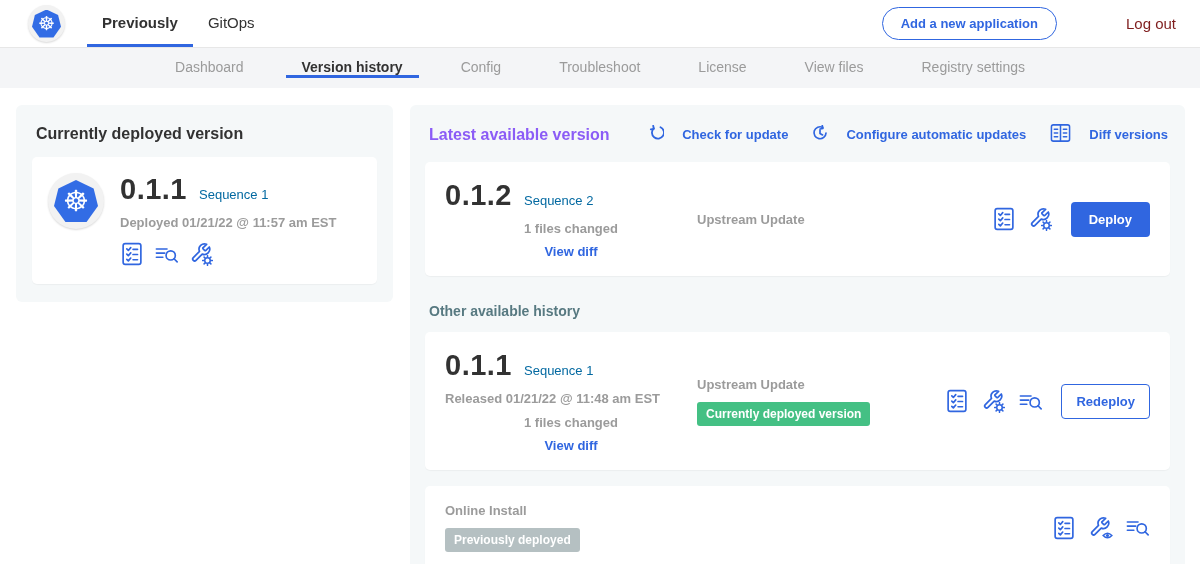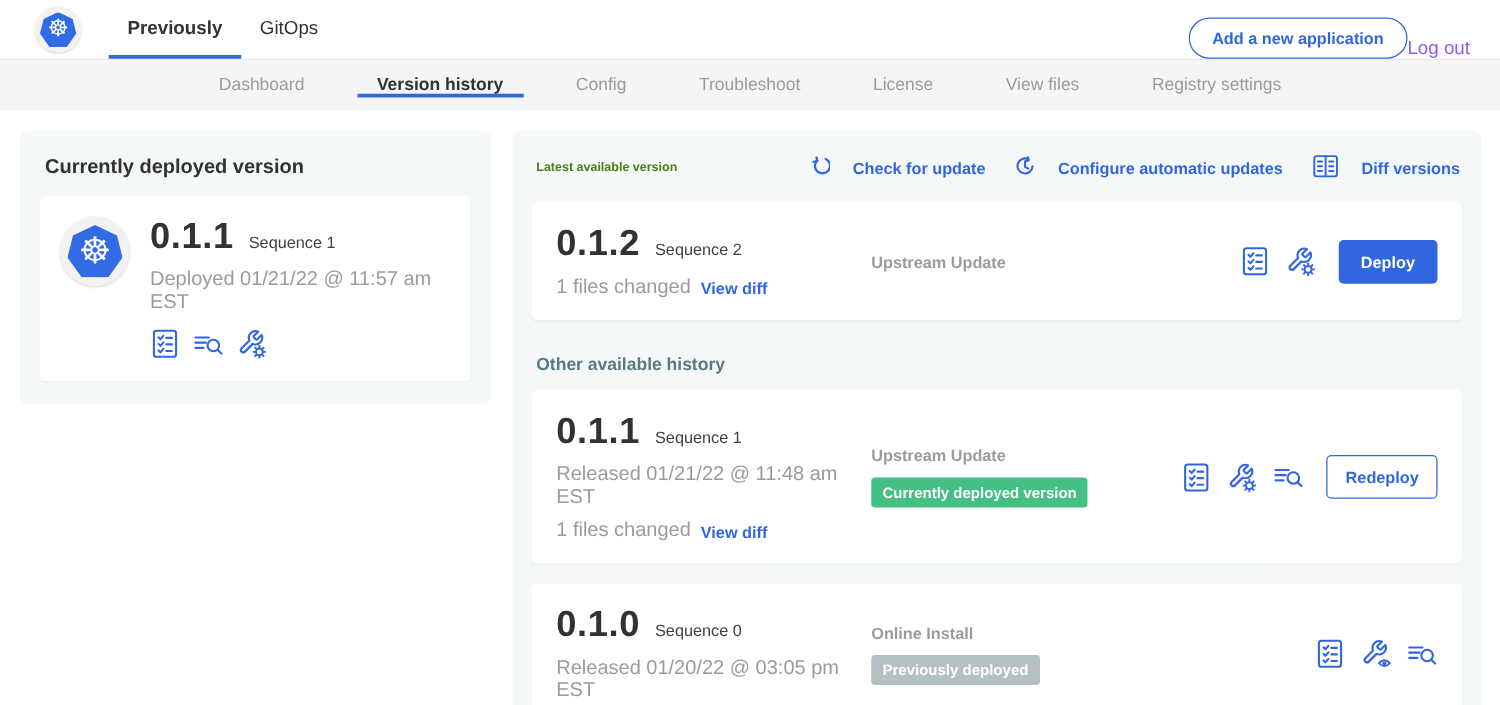--- a/index.html
+++ b/index.html
@@ -29,27 +29,27 @@
     display:flex; align-items:center; justify-content:center;
     color:#fff; font-size:19px; line-height:1;
   }
   .htabs { display:flex; align-items:stretch; }
   .htab {
     display:flex; align-items:center; padding:0 15px;
     font-size:15px; color:#323232; cursor:pointer; font-weight:500;
     border-bottom:3px solid transparent;
   }
   .htab.active { font-weight:700; border-bottom-color:#3066e0; }
-  .header-right { margin-left:auto; display:flex; align-items:flex-end; }
+  .header-right { margin-left:auto; display:flex; align-items:center; gap:22px; }
   .pill-btn {
     border:1px solid #3066e0; color:#3066e0; background:#fff;
     font-size:13px; font-weight:700; padding:8px 18px; border-radius:18px; cursor:pointer;
     font-family:"Liberation Sans", sans-serif;
   }
-  .logout { font-size:15px; color:#8b5cf6; cursor:pointer; }
+  .logout { font-size:15px; color:#7f1d1d; cursor:pointer;margin-left:47px; }
 
   
   .subnav {
     height:41px; background:#f4f5f7; border-top:1px solid #e7e7e7;
     display:flex; justify-content:center; align-items:center; gap:26px;
   }
   .subnav-item {
     display:flex; align-items:center; padding:0 16px;
     font-size:14px; color:#9b9b9b; cursor:pointer;
     border-bottom:3px solid transparent;
@@ -65,48 +65,48 @@
 
   .deployed-card {
     background:#fff; border-radius:5px; padding:16px 18px 18px 16px;
     display:flex; gap:16px; box-shadow:0 1px 1px rgba(0,0,0,.04);
   }
   .k8s-badge.lg { width:56px; height:56px; flex:0 0 56px; }
   .k8s-badge.lg .k8s-hept { width:44px; height:42px; font-size:29px; }
 
   .version-row { display:flex; align-items:baseline; gap:12px;text-align:right; }
   .version-num { font-size:29px; font-weight:700; color:#323232; letter-spacing:.5px; }
-  .seq { font-size:13px; color:#404040; font-weight:500; }
-  .muted { font-size:16px; color:#9b9b9b; }
+  .seq { font-size:13px; color:#0369a1; font-weight:500; }
+  .muted { font-size:13px; color:#9b9b9b;font-weight:bold; }
   .deployed-date { margin-top:9px; }
 
   .icon-row { display:flex; align-items:center; gap:11px; margin-top:12px; }
   .icon-btn { width:24px; height:24px; display:flex; align-items:center; justify-content:center; cursor:pointer; }
   .icon-btn svg { display:block; }
 
   
   .right-panel { flex:1; padding:16px 15px 14px 15px; }
   .rp-header { display:flex; align-items:center; margin:2px 2px 16px 4px; }
-  .rp-title { font-size:10px; font-weight:600; color:#4d7c0f; }
+  .rp-title { font-size:16px; font-weight:600; color:#8b5cf6; }
   .rp-actions { margin-left:auto; display:flex; align-items:center; gap:24px; }
   .action-link {
     display:flex; align-items:center; gap:18px; cursor:pointer;
     font-size:13px; font-weight:700; color:#3066e0;
   }
 
   .vcard {
     background:#fff; border-radius:5px; padding:17px 20px;
     display:flex; align-items:center; box-shadow:0 1px 1px rgba(0,0,0,.04);
   }
   .vcard .col-left { width:252px; flex:0 0 252px; }
   .vcard .col-mid { flex:1; }
   .vcard .col-right { display:flex; align-items:center; gap:13px; }
 
   .released { margin-top:9px; }
-  .files-row { margin-top:9px; display:flex; align-items:center; gap:8px; }
+  .files-row { margin-top:9px; display:flex; align-items:center; gap:8px;flex-direction:column; }
   .view-diff { font-size:13px; font-weight:700; color:#3066e0; cursor:pointer; }
   .source-label { font-size:13px; font-weight:600; color:#9b9b9b; }
   .badge {
     display:inline-block; margin-top:10px; padding:5px 9px; border-radius:3px;
     font-size:12px; font-weight:700; color:#fff;
   }
   .badge.green { background:#44c084; }
   .badge.gray  { background:#b5c0c2; }
 
   .btn-primary {
@@ -349,27 +349,20 @@
           <span class="icon-btn">
             <svg width="26" height="21" viewBox="0 0 26 20">
                 <use href="#i-logs"></use>
               </svg>
           </span>
           <button class="btn-outline">Redeploy</button>
         </div>
       </div>
 
       <div class="vcard">
-        <div class="col-left">
-          <div class="version-row">
-            <span class="version-num">0.1.0</span>
-            <span class="seq">Sequence 0</span>
-          </div>
-          <div class="muted released">Released 01/20/22 @ 03:05 pm EST</div>
-        </div>
         <div class="col-mid">
           <div class="source-label">Online Install</div>
           <span class="badge gray">Previously deployed</span>
         </div>
         <div class="col-right">
           <span class="icon-btn">
             <svg width="22" height="24" viewBox="0 0 21 23">
                 <use href="#i-checklist"></use>
               </svg>
           </span>

